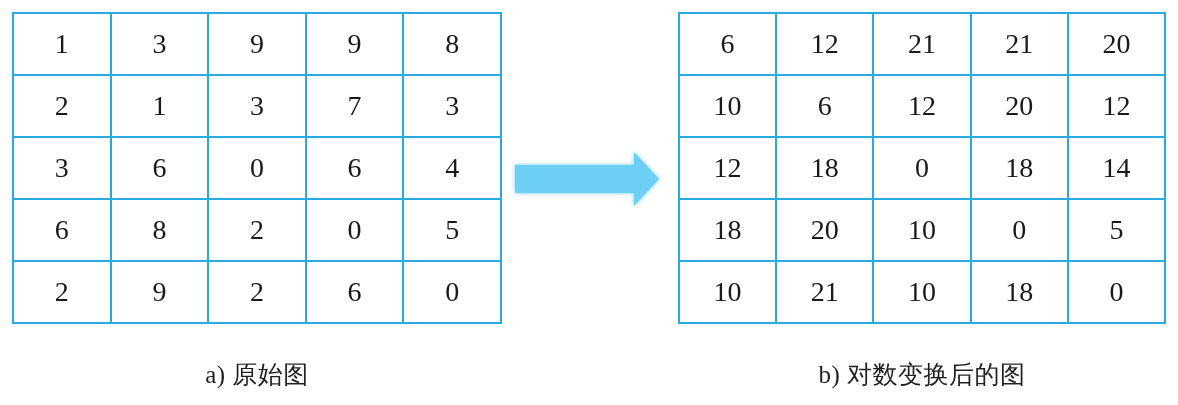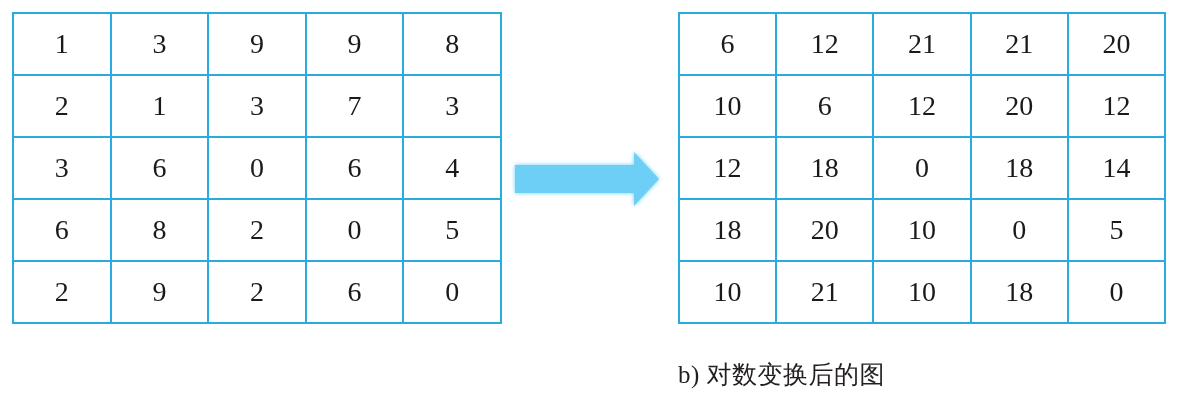--- a/index.html
+++ b/index.html
@@ -71,21 +71,21 @@
   .caption-a {
     left: 12px;
     top: 358px;
     width: 490px;
     text-align: center;
   }
   .caption-b {
     left: 678px;
     top: 358px;
     width: 488px;
-    text-align: left;
+    text-align: center;
   }
 </style>
 </head>
 <body>
 
 <div class="figure-root">
 
   <div class="panel panel-a">
     <table class="matrix">
       <tbody>
@@ -178,15 +178,16 @@
           <td>10</td>
           <td>21</td>
           <td>10</td>
           <td>18</td>
           <td>0</td>
         </tr>
       </tbody>
     </table>
   </div>
 
+  <div class="caption caption-a">a) 原始图</div>
   <div class="caption caption-b">b) 对数变换后的图</div>
 
 </div>
 
 </body></html>

